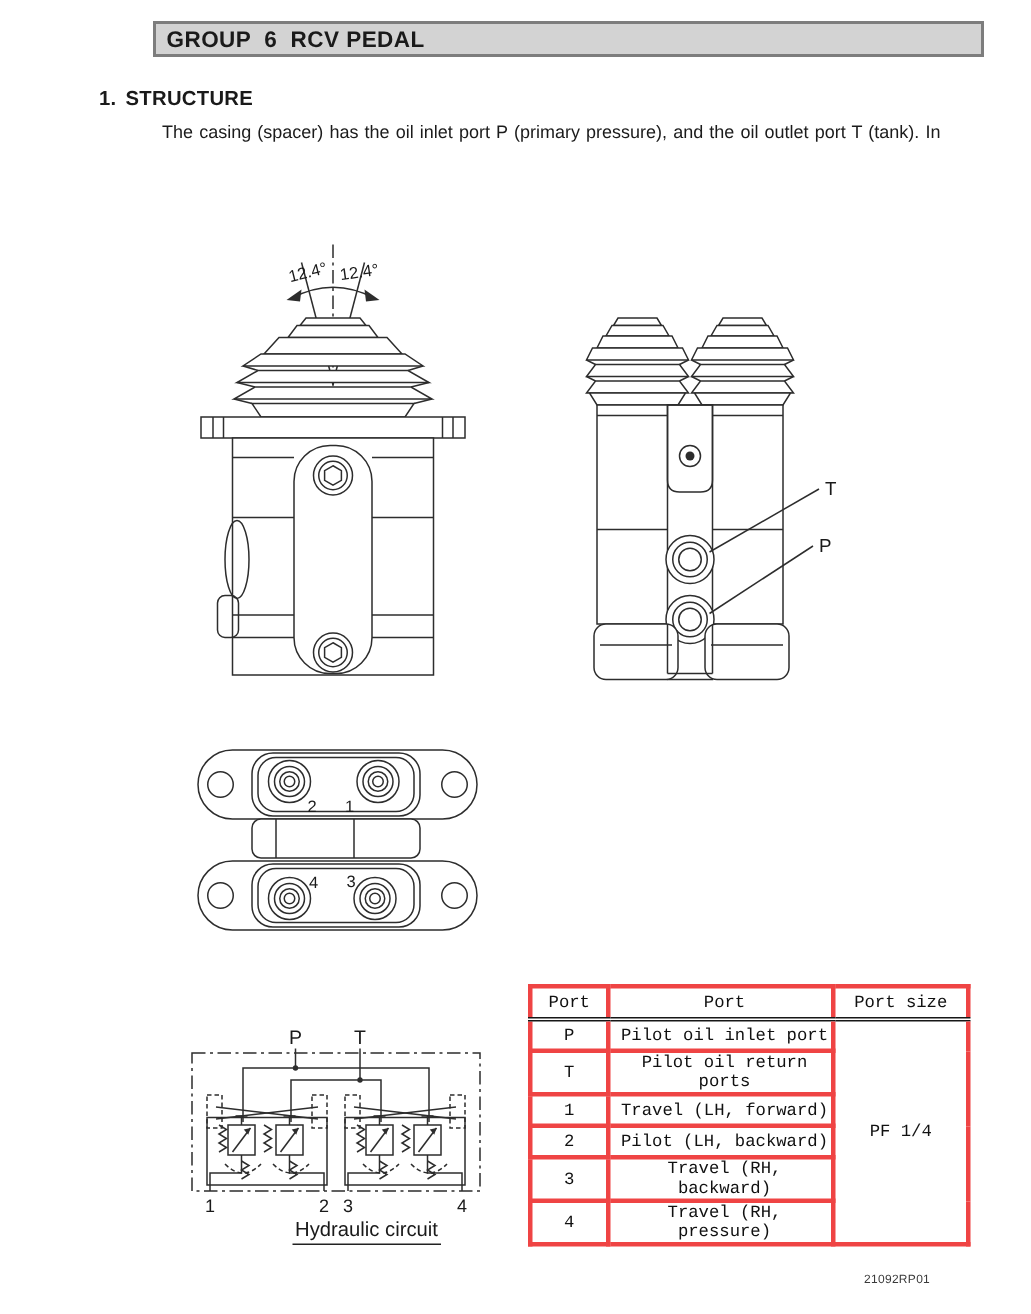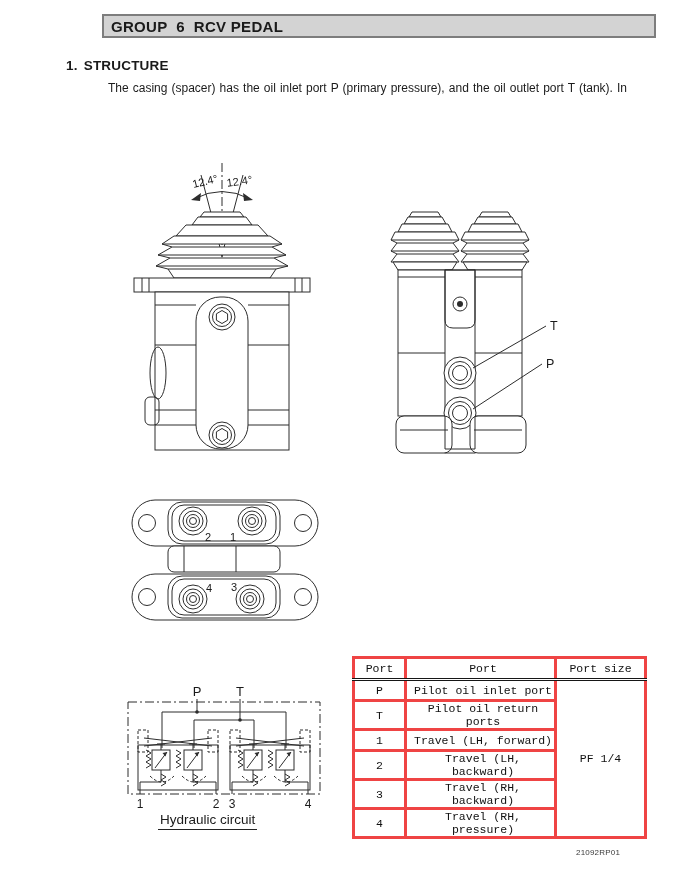--- a/index.html
+++ b/index.html
@@ -19,21 +19,21 @@
     display:flex; gap:6px; letter-spacing:0.2px;
   }
   .body-text {
     position:absolute; left:85px; top:79px; width:519px;
     font-size:12px; line-height:19px; color:#1b1b1b;margin-left:23px;
   }
   .body-text .just { text-align:justify; text-align-last:justify; }
   svg { position:absolute; overflow:visible; }
   svg text { font-family:"Liberation Sans", sans-serif; fill:#1a1a1a; }
   .circuit-caption {
-    position:absolute; left:158px; top:812px; width:136px; text-align:left;
+    position:absolute; left:158px; top:812px; width:136px; text-align:right;
     font-size:13.5px;
   }
   .circuit-caption span { display:inline-block; border-bottom:1.5px solid #222; padding:0 2px 2px 2px; }
   .port-table-wrap { position:absolute; left:352px; top:656px; }
   table.port-table { border-collapse:collapse; font-size:11.5px; color:#111; }
   table.port-table th, table.port-table td { border:3px solid #ef4444; font-weight:normal;font-family:Liberation Mono, monospace; }
   table.port-table { border:2px solid #161616; }
   table.port-table th { height:22px; border-bottom:3px double #161616; }
   table.port-table td { height:21px; }
   .col-port  { width:52px;  text-align:center; }
@@ -321,21 +321,21 @@
       <tr>
         <td class="col-port">T</td>
         <td class="col-desc">Pilot oil return ports</td>
       </tr>
       <tr>
         <td class="col-port">1</td>
         <td class="col-desc">Travel (LH, forward)</td>
       </tr>
       <tr>
         <td class="col-port">2</td>
-        <td class="col-desc">Travel (LH, backward)</td>
+        <td class="col-desc">Pilot (LH, backward)</td>
       </tr>
       <tr>
         <td class="col-port">3</td>
         <td class="col-desc">Travel (RH, backward)</td>
       </tr>
       <tr>
         <td class="col-port">4</td>
         <td class="col-desc">Travel (RH, pressure)</td>
       </tr>
     </tbody>

